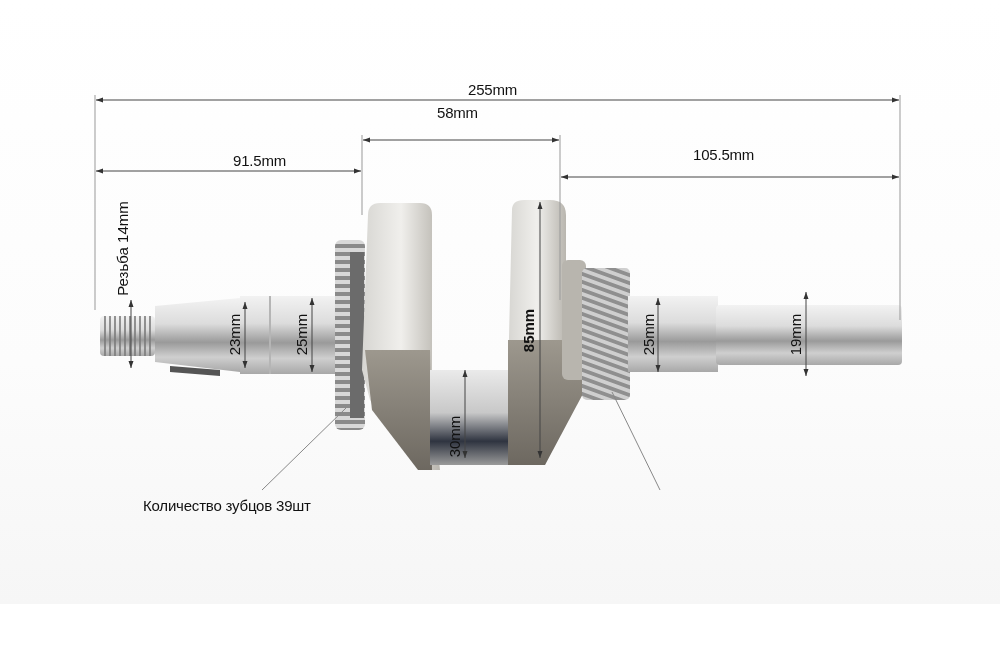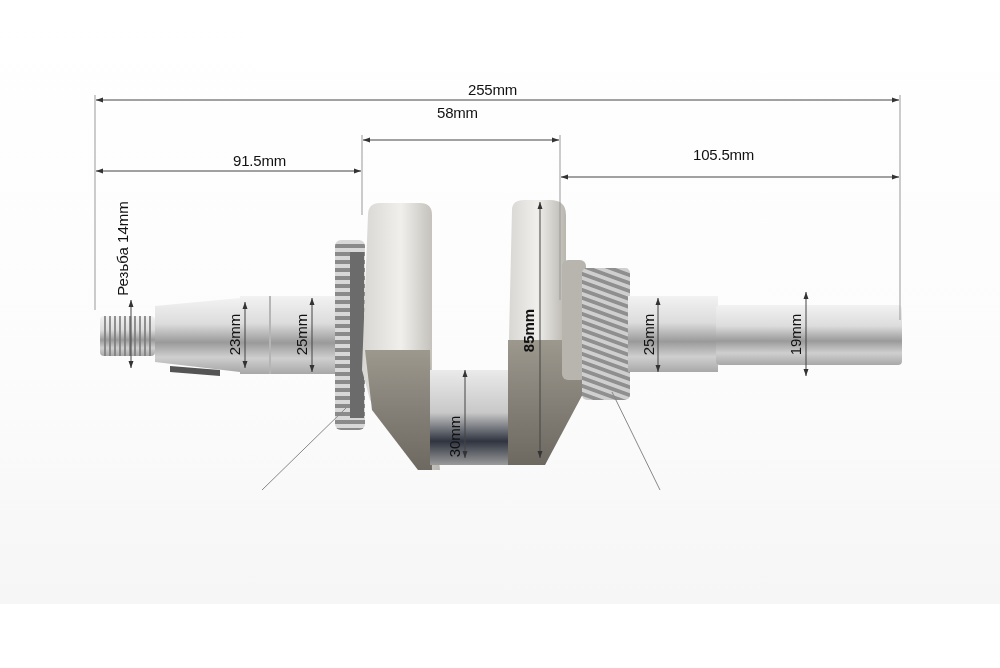--- a/index.html
+++ b/index.html
@@ -122,13 +122,14 @@
 <div class="lbl" style="left:693px;top:146px;">105.5mm</div>
 
 <div class="vlbl" style="left:72px;top:240px;width:100px;text-align:center;">Резьба 14mm</div>
 <div class="vlbl" style="left:204px;top:326px;width:60px;text-align:center;">23mm</div>
 <div class="vlbl" style="left:271px;top:326px;width:60px;text-align:center;">25mm</div>
 <div class="vlbl" style="left:424px;top:428px;width:60px;text-align:center;">30mm</div>
 <div class="vlbl bold" style="left:498px;top:322px;width:60px;text-align:center;">85mm</div>
 <div class="vlbl" style="left:618px;top:326px;width:60px;text-align:center;">25mm</div>
 <div class="vlbl" style="left:765px;top:326px;width:60px;text-align:center;">19mm</div>
 
+<div class="lbl" style="left:143px;top:497px;">Количество зубцов 39шт</div>
 </div>
 
 </body></html>

